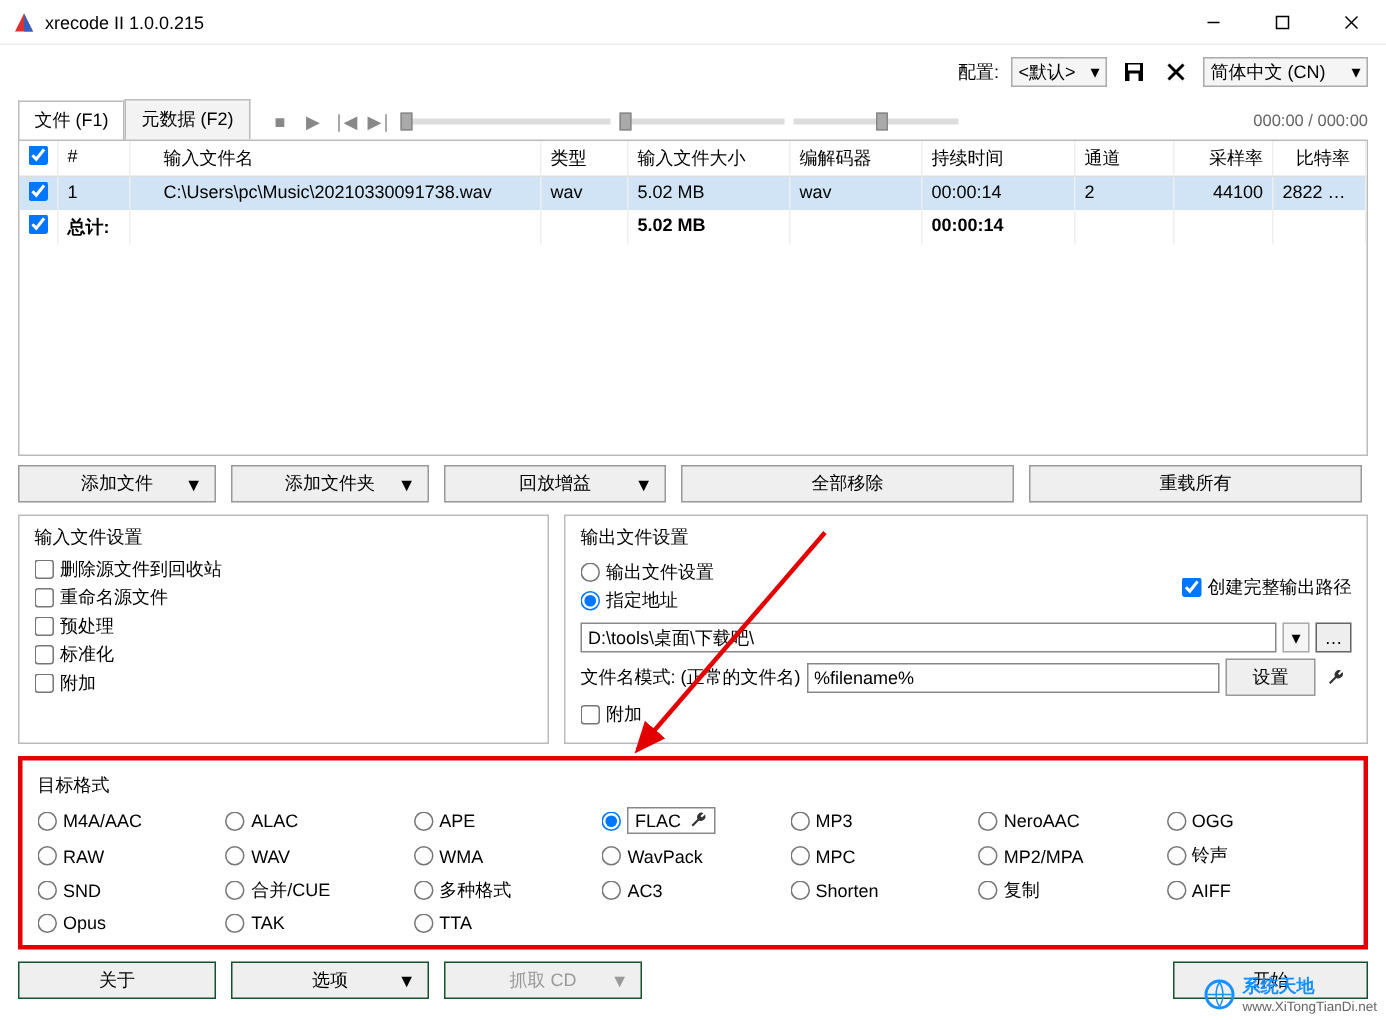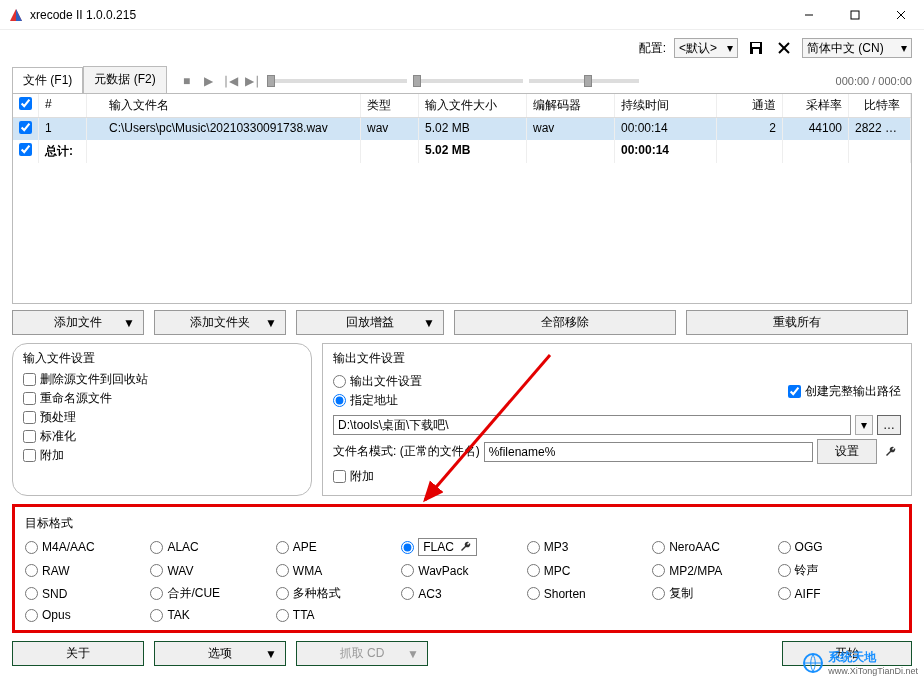--- a/index.html
+++ b/index.html
@@ -31,37 +31,37 @@
 .th { font-weight: normal; }
 .table-row.sel { background: #d0e4f5; }
 .table-row.total .td { font-weight: bold; }
 .col-chk { width: 26px; text-align: center; }
 .col-num { width: 48px; }
 .col-name { width: 258px; margin-left: 16px; }
 .col-type { width: 58px; }
 .col-size { width: 108px; }
 .col-codec { width: 88px; }
 .col-dur { width: 102px; }
-.col-ch { width: 66px; text-align: right; }
+.col-ch { width: 66px; text-align: left; }
 .col-sr { width: 66px; text-align: right; }
 .col-br { flex: 1; text-align: right; padding-right: 10px; }
 .file-list-body { height: 185px; overflow: auto; }
 .button-row { display: flex; gap: 10px; margin-top: 6px; }
 .btn { border: 1px solid #999; background: #efefef; padding: 3px 0; text-align: center; cursor: pointer; }
 .btn.split { display: flex; align-items: center; justify-content: center; position: relative; }
 .btn.split .arrow { position: absolute; right: 8px; }
 .btn-add { width: 132px; }
 .btn-folder { width: 132px; }
 .btn-replay { width: 148px; }
 .btn-remove { width: 222px; }
 .btn-reload { width: 222px; }
 .settings { display: flex; gap: 10px; margin-top: 8px; }
 .panel { border: 1px solid #bbb; padding: 6px 10px 8px; }
 .panel-title { margin-bottom: 4px; }
-.input-settings { width: 300px; border-radius: 15px; }
+.input-settings { width: 354px; }
 .output-settings { flex: 1; }
 .chk-row { display: flex; align-items: center; gap: 4px; margin: 2px 0; }
 .radio-row { display: flex; align-items: center; gap: 4px; margin: 2px 0; }
 .out-row1 { display: flex; justify-content: space-between; align-items: center; }
 .path-row { display: flex; gap: 4px; margin-top: 4px; align-items: center; }
 .text-input { border: 1px solid #888; padding: 2px 4px; background: #fff; }
 .browse-btn { width: 24px; height: 20px; border: 1px solid #666; background: #eee; display: inline-flex; align-items: center; justify-content: center; cursor: pointer; }
 .pattern-row { display: flex; gap: 4px; margin-top: 4px; align-items: center; }
 .target-box { border: 3px solid #e30000; margin-top: 8px; padding: 8px 10px; position: relative; }
 .target-title { margin-bottom: 6px; }

